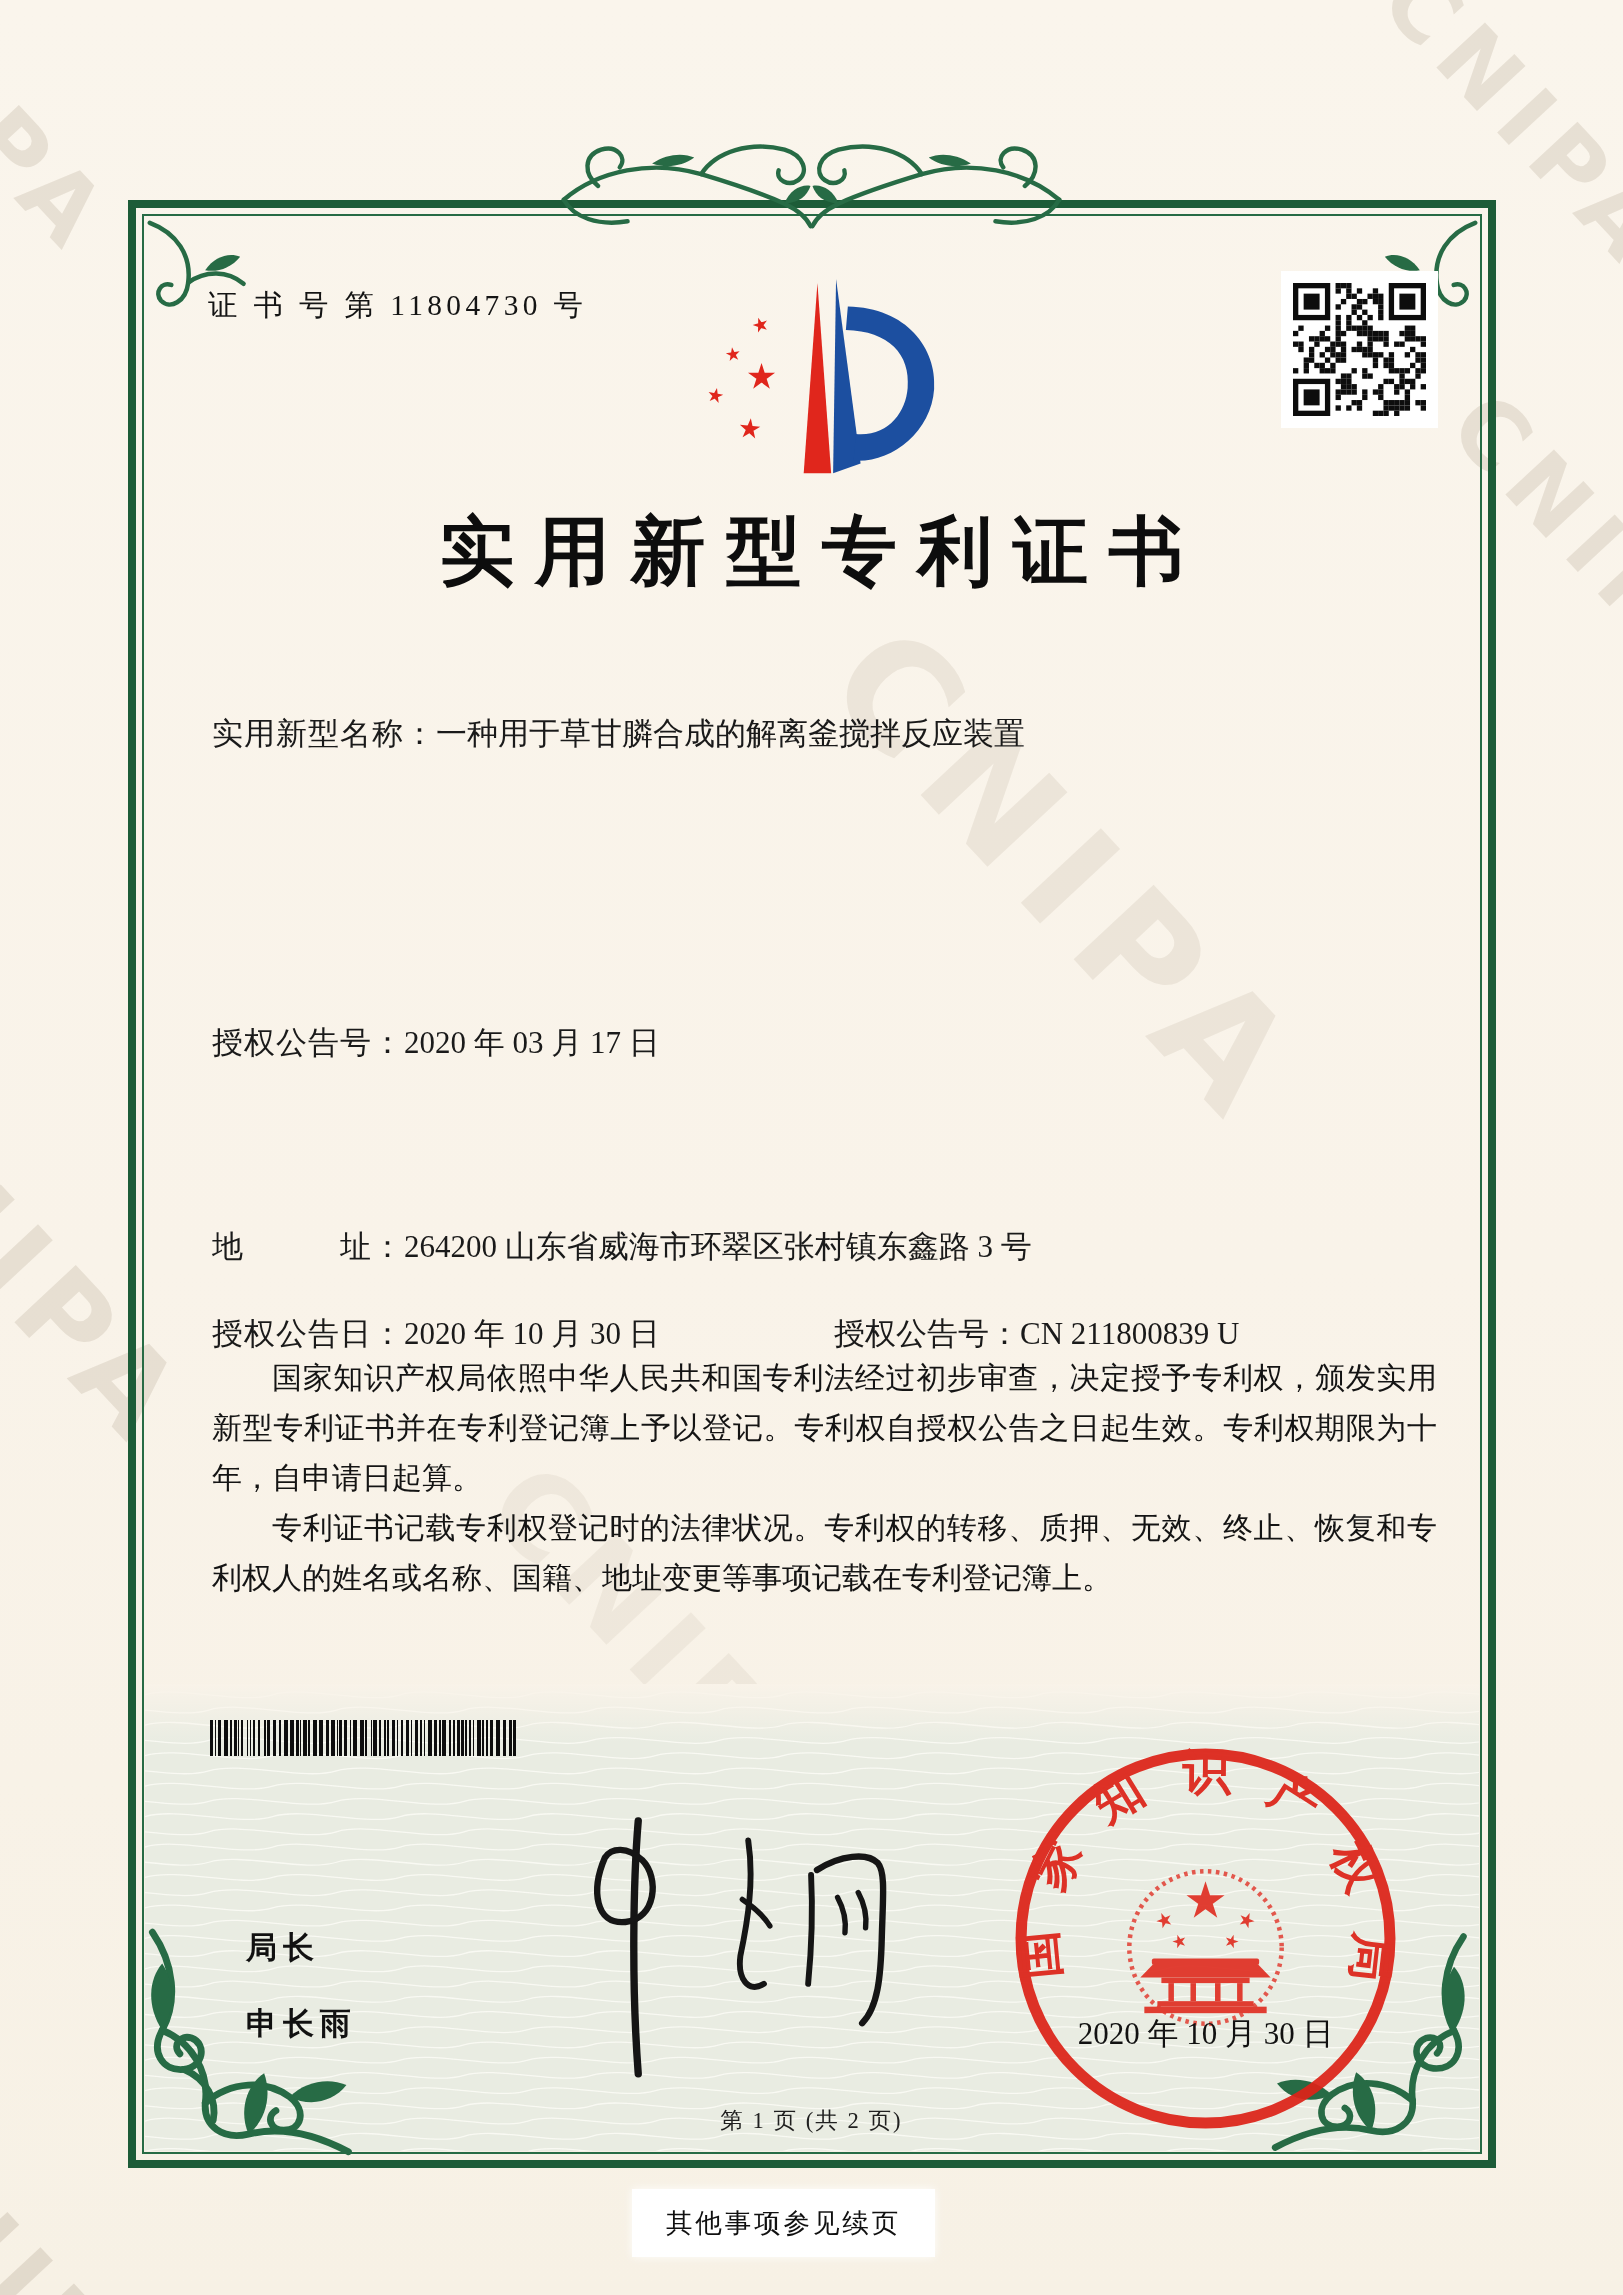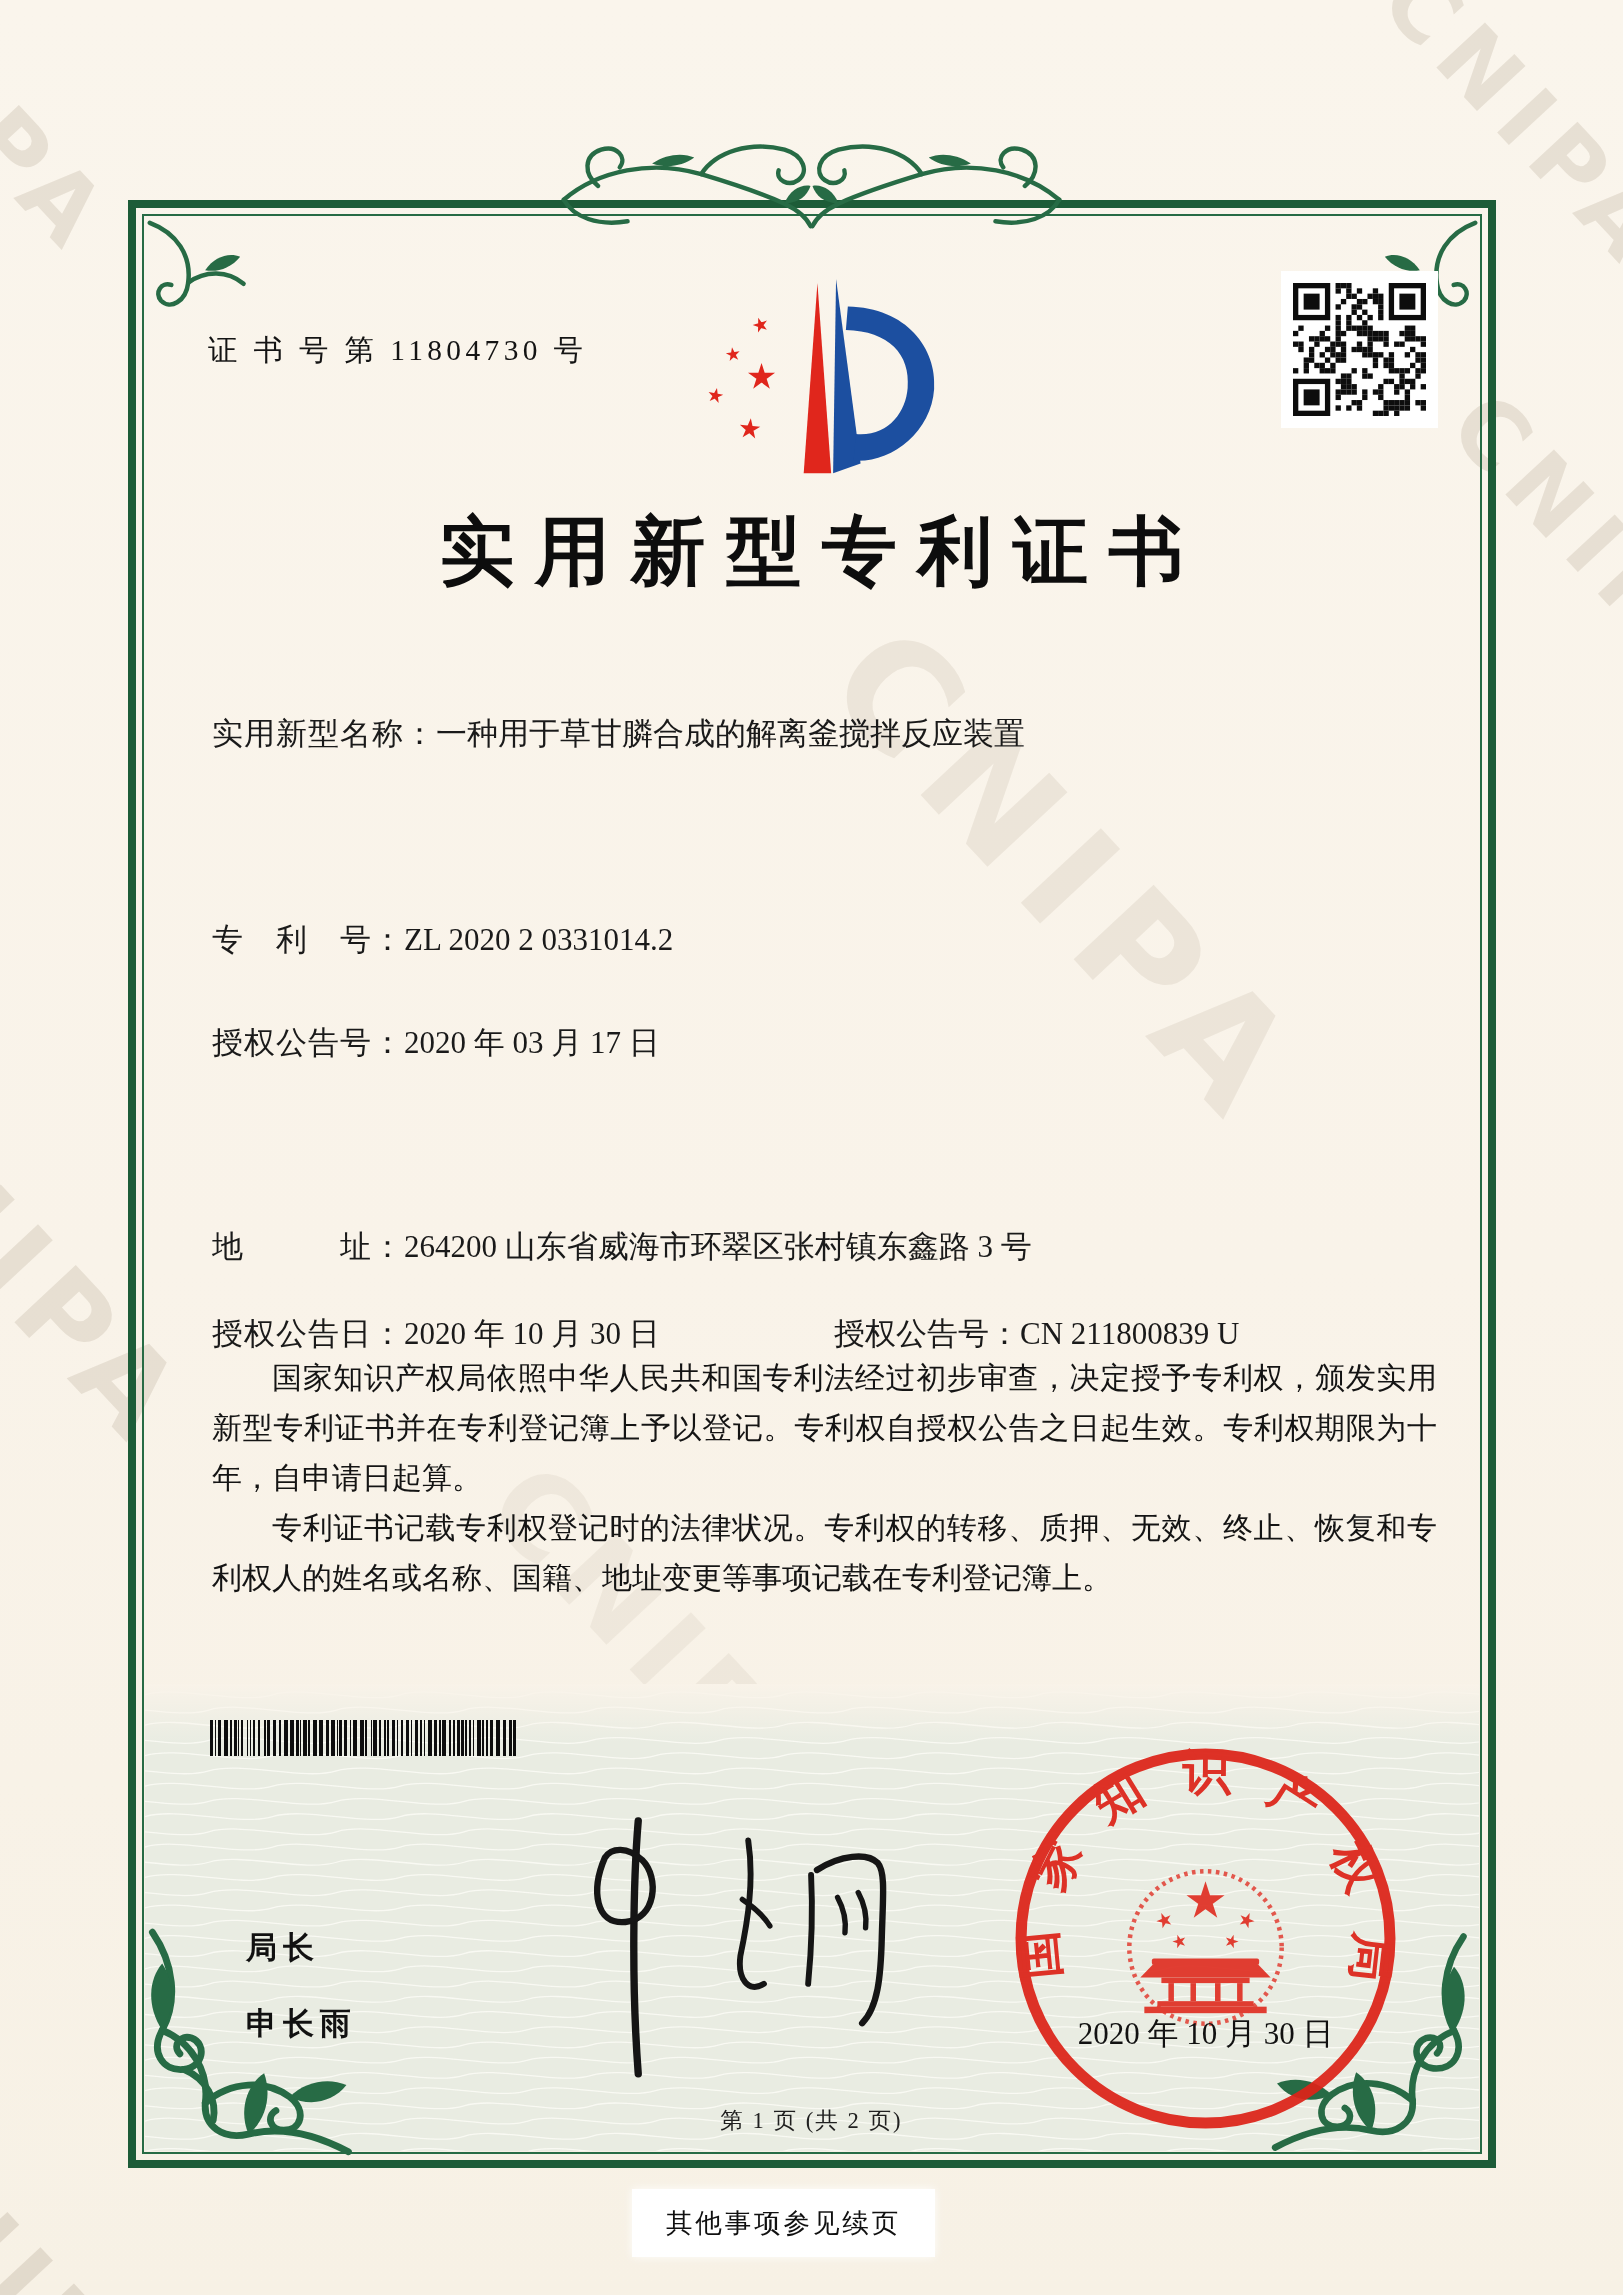--- a/index.html
+++ b/index.html
@@ -42,21 +42,21 @@
   svg.decor{display:block;}
 
   
   .waveband{position:absolute;left:145px;top:1684px;width:1334px;height:467px;}
   .wavefade{position:absolute;left:145px;top:1684px;width:1334px;height:59px;
     background:linear-gradient(180deg,#f9f3e9 0%,rgba(249,243,233,0) 100%);}
 
   
   .certno{
     position:absolute;left:208px;top:286px;
-    font-size:29.4px;color:#141414;letter-spacing:4.4px;white-space:pre;margin-top:45px;
+    font-size:29.4px;color:#141414;letter-spacing:4.4px;white-space:pre;
   }
   .title{
     position:absolute;left:0;top:502px;width:1623px;
     text-align:center;font-size:75px;font-weight:bold;color:#0d0d0d;
     letter-spacing:20.6px;text-indent:20.6px;
   }
   .frow{position:absolute;left:212px;font-size:31px;color:#1a1a1a;white-space:pre;}
   .frow .flabel{letter-spacing:1px;text-align:right;}
   .frow2{position:absolute;left:834px;font-size:31px;color:#1a1a1a;white-space:pre;}
   .body-text{
@@ -436,21 +436,20 @@
         <rect x="200" y="20" width="30" height="30" fill="#0d0d0d"></rect>
         <rect x="0" y="180" width="70" height="70" fill="#0d0d0d"></rect>
         <rect x="10" y="190" width="50" height="50" fill="#ffffff"></rect>
         <rect x="20" y="200" width="30" height="30" fill="#0d0d0d"></rect>
       </svg>
   </div>
 
   <div class="title">实用新型专利证书</div>
 
   <div class="frow" style="top:713px;"><span class="flabel">实用新型名称：</span><span class="fvalue">一种用于草甘膦合成的解离釜搅拌反应装置</span></div>
-  <div class="frow" style="top:919px;"><span class="flabel">专　利　号：</span><span class="fvalue">ZL 2020 2 0331014.2</span></div>
   <div class="frow" style="top:1022px;"><span class="flabel">授权公告号：</span><span class="fvalue">2020 年 03 月 17 日</span></div>
   <div class="frow" style="top:1226px;"><span class="flabel">地　　　址：</span><span class="fvalue">264200 山东省威海市环翠区张村镇东鑫路 3 号</span></div>
   <div class="frow" style="top:1313px;"><span class="flabel">授权公告日：</span><span class="fvalue">2020 年 10 月 30 日</span></div>
   <div class="frow2" style="top:1313px;text-align:center;"><span class="flabel">授权公告号：</span><span class="fvalue">CN 211800839 U</span></div>
 
   <div class="body-text">
     <p>国家知识产权局依照中华人民共和国专利法经过初步审查，决定授予专利权，颁发实用新型专利证书并在专利登记簿上予以登记。专利权自授权公告之日起生效。专利权期限为十年，自申请日起算。</p>
     <p>专利证书记载专利权登记时的法律状况。专利权的转移、质押、无效、终止、恢复和专利权人的姓名或名称、国籍、地址变更等事项记载在专利登记簿上。</p>
   </div>
 

